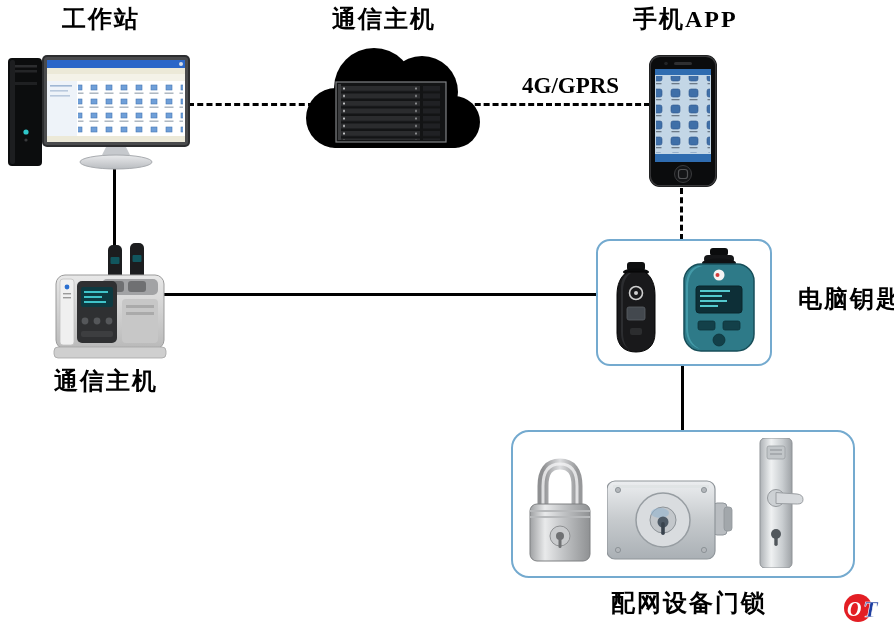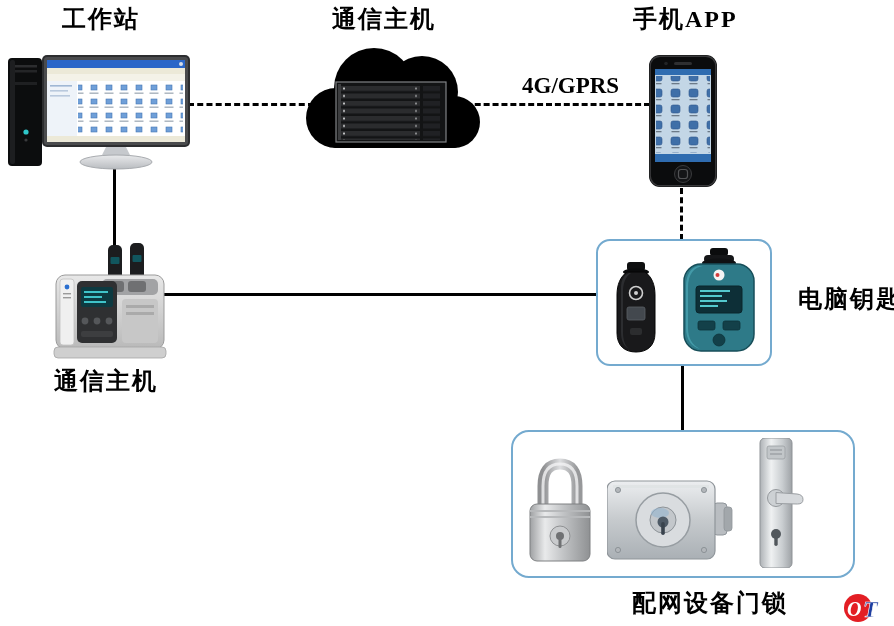--- a/index.html
+++ b/index.html
@@ -56,21 +56,21 @@
   <div class="edge-label" style="left:522px; top:73px;">4G/GPRS</div>
 
   <div class="group-box box-key" style="left:596px; top:239px; width:176px; height:127px;"></div>
   <div class="group-box box-locks" style="left:511px; top:430px; width:344px; height:148px;"></div>
 
   <div class="node-label" style="left:62px;  top:3px;">工作站</div>
   <div class="node-label" style="left:332px; top:3px;">通信主机</div>
   <div class="node-label" style="left:633px; top:3px;">手机APP</div>
   <div class="node-label" style="left:54px;  top:365px;">通信主机</div>
   <div class="node-label" style="left:798px; top:283px;">电脑钥匙</div>
-  <div class="node-label" style="left:632px; top:587px;">配网设备门锁</div>
+  <div class="node-label" style="left:611px; top:587px;">配网设备门锁</div>
 
   <svg class="dev" style="left:8px; top:58px;" width="34" height="108" viewBox="0 0 34 108">
     <rect x="0" y="0" width="34" height="108" rx="4" fill="#0c0d0e"></rect>
     <rect x="2" y="2" width="5" height="104" rx="2" fill="#1d1e20"></rect>
     <rect x="7" y="7" width="22" height="2.5" fill="#2c2d2f"></rect>
     <rect x="7" y="12" width="22" height="2.5" fill="#242527"></rect>
     <rect x="7" y="24" width="22" height="3" fill="#1f2022"></rect>
     <circle cx="18" cy="74" r="2.6" fill="#2fc7c9"></circle>
     <circle cx="18" cy="82" r="1.6" fill="#3a3b3d"></circle>
   </svg>

